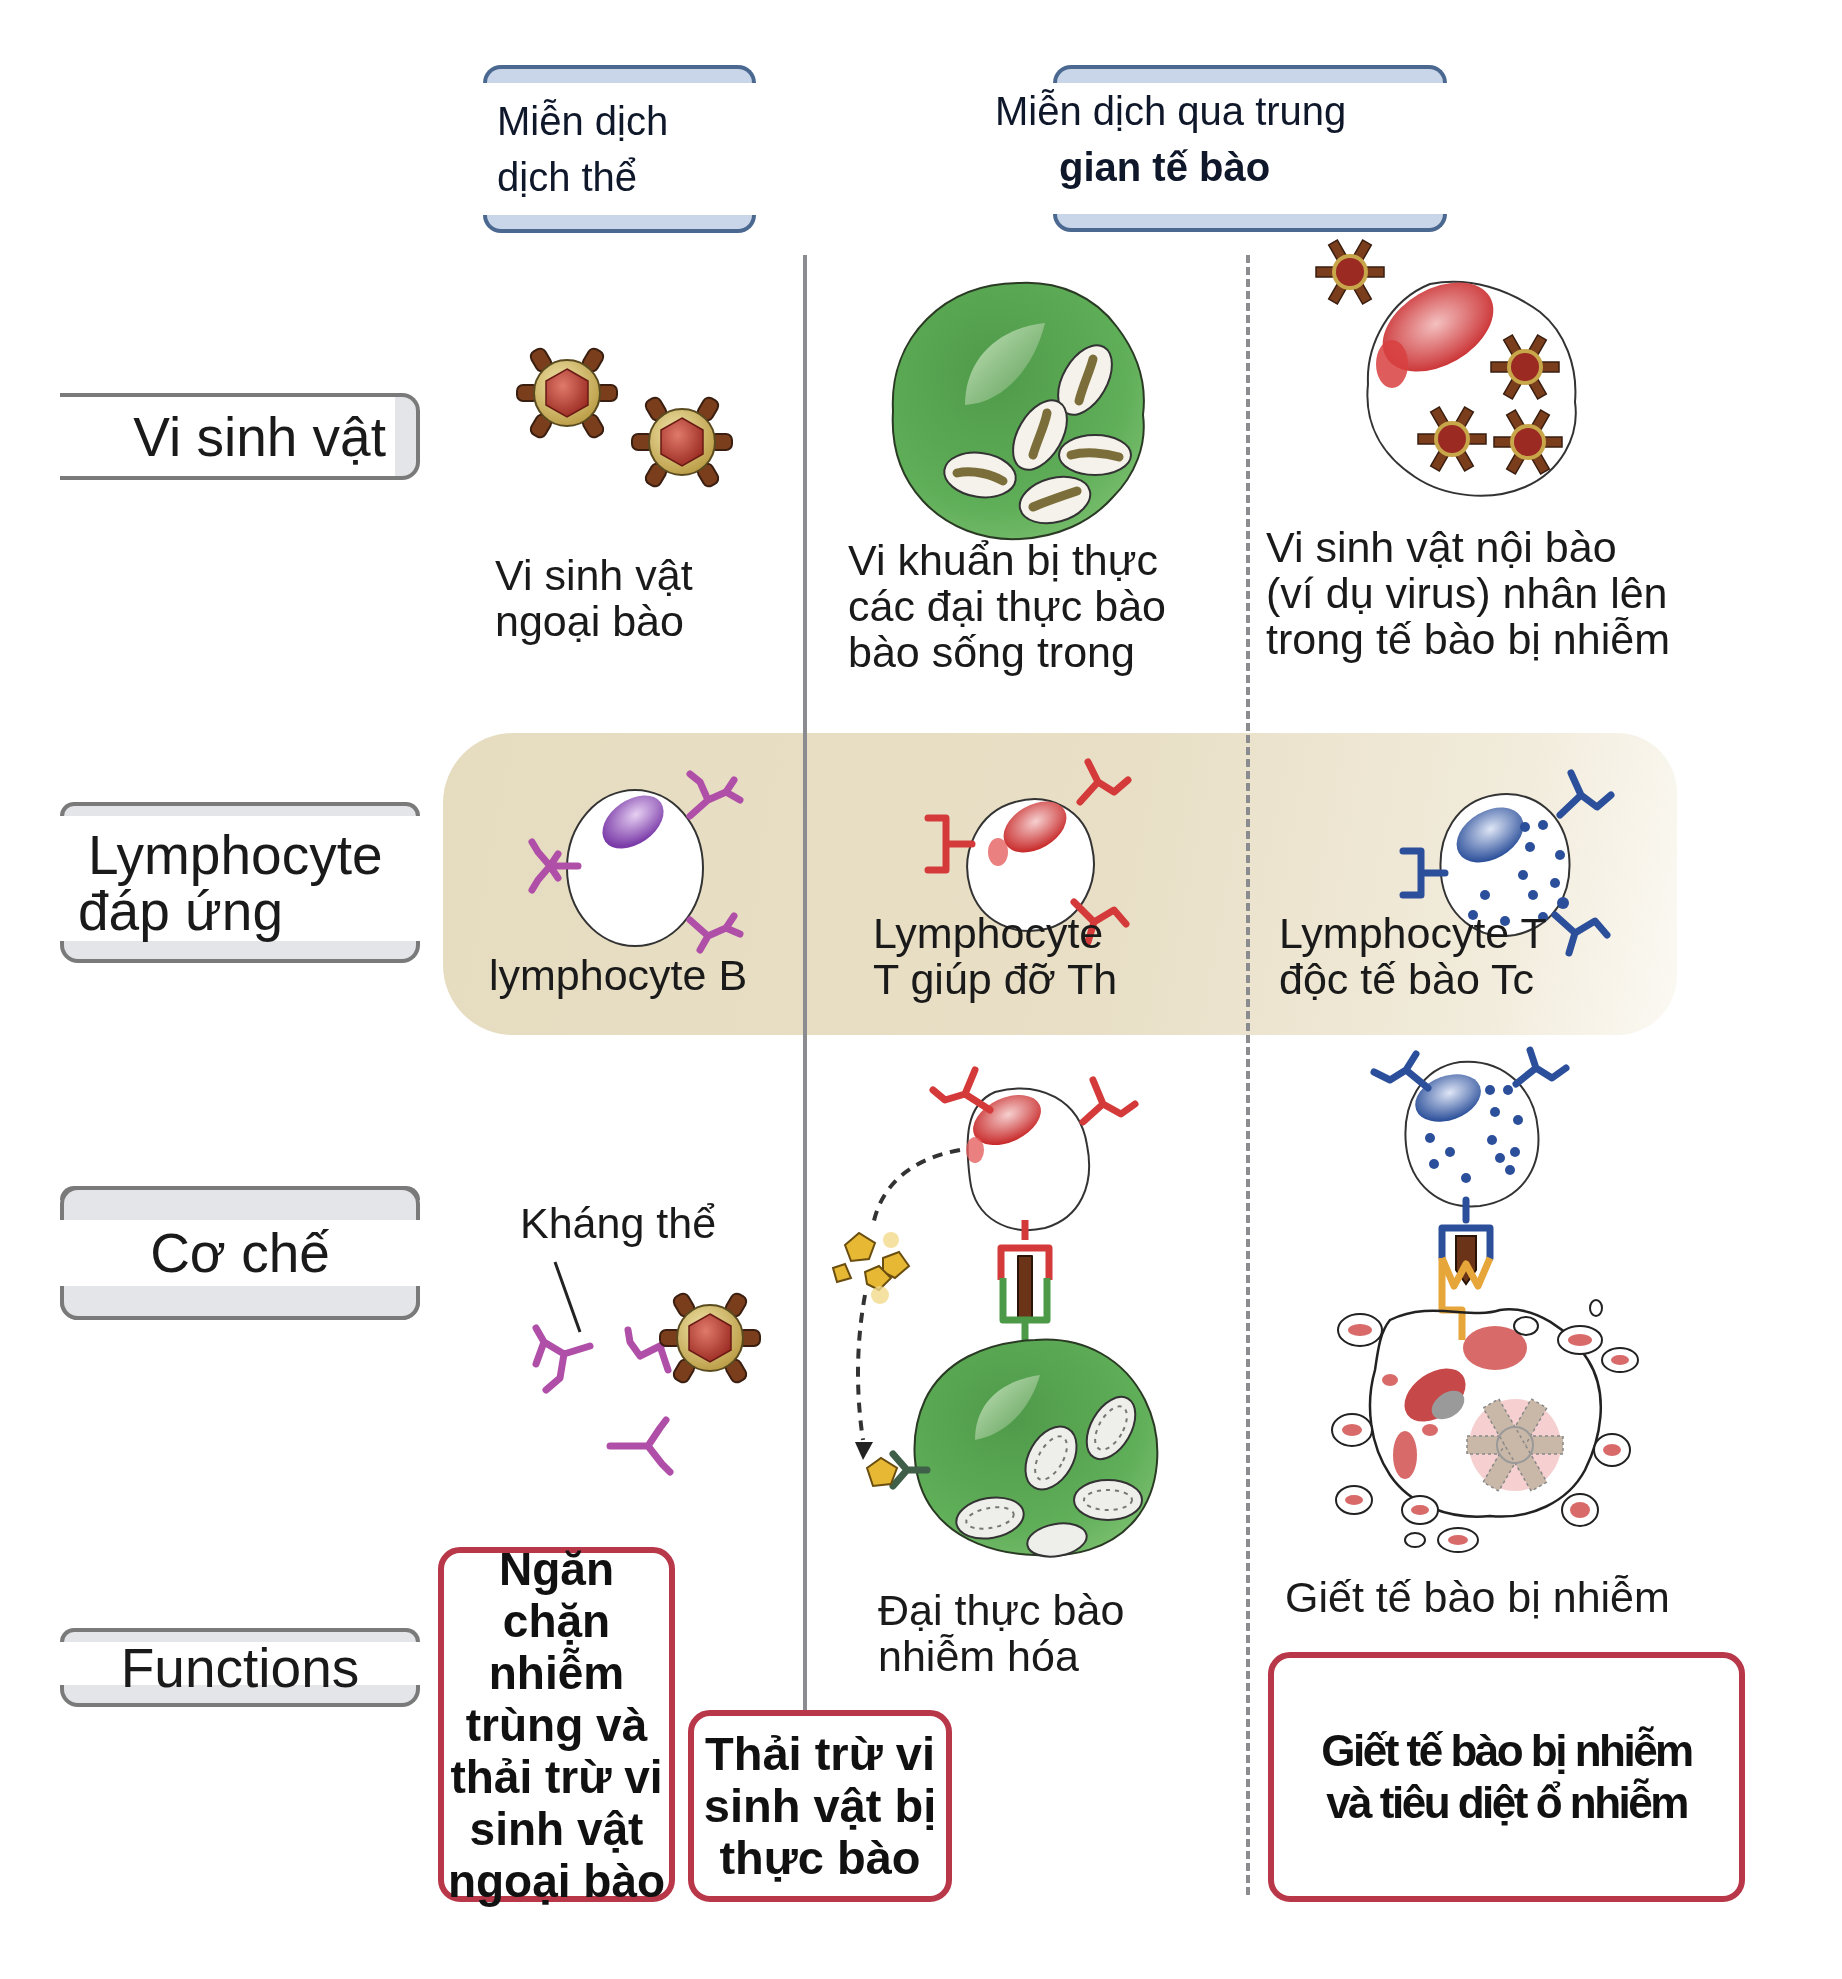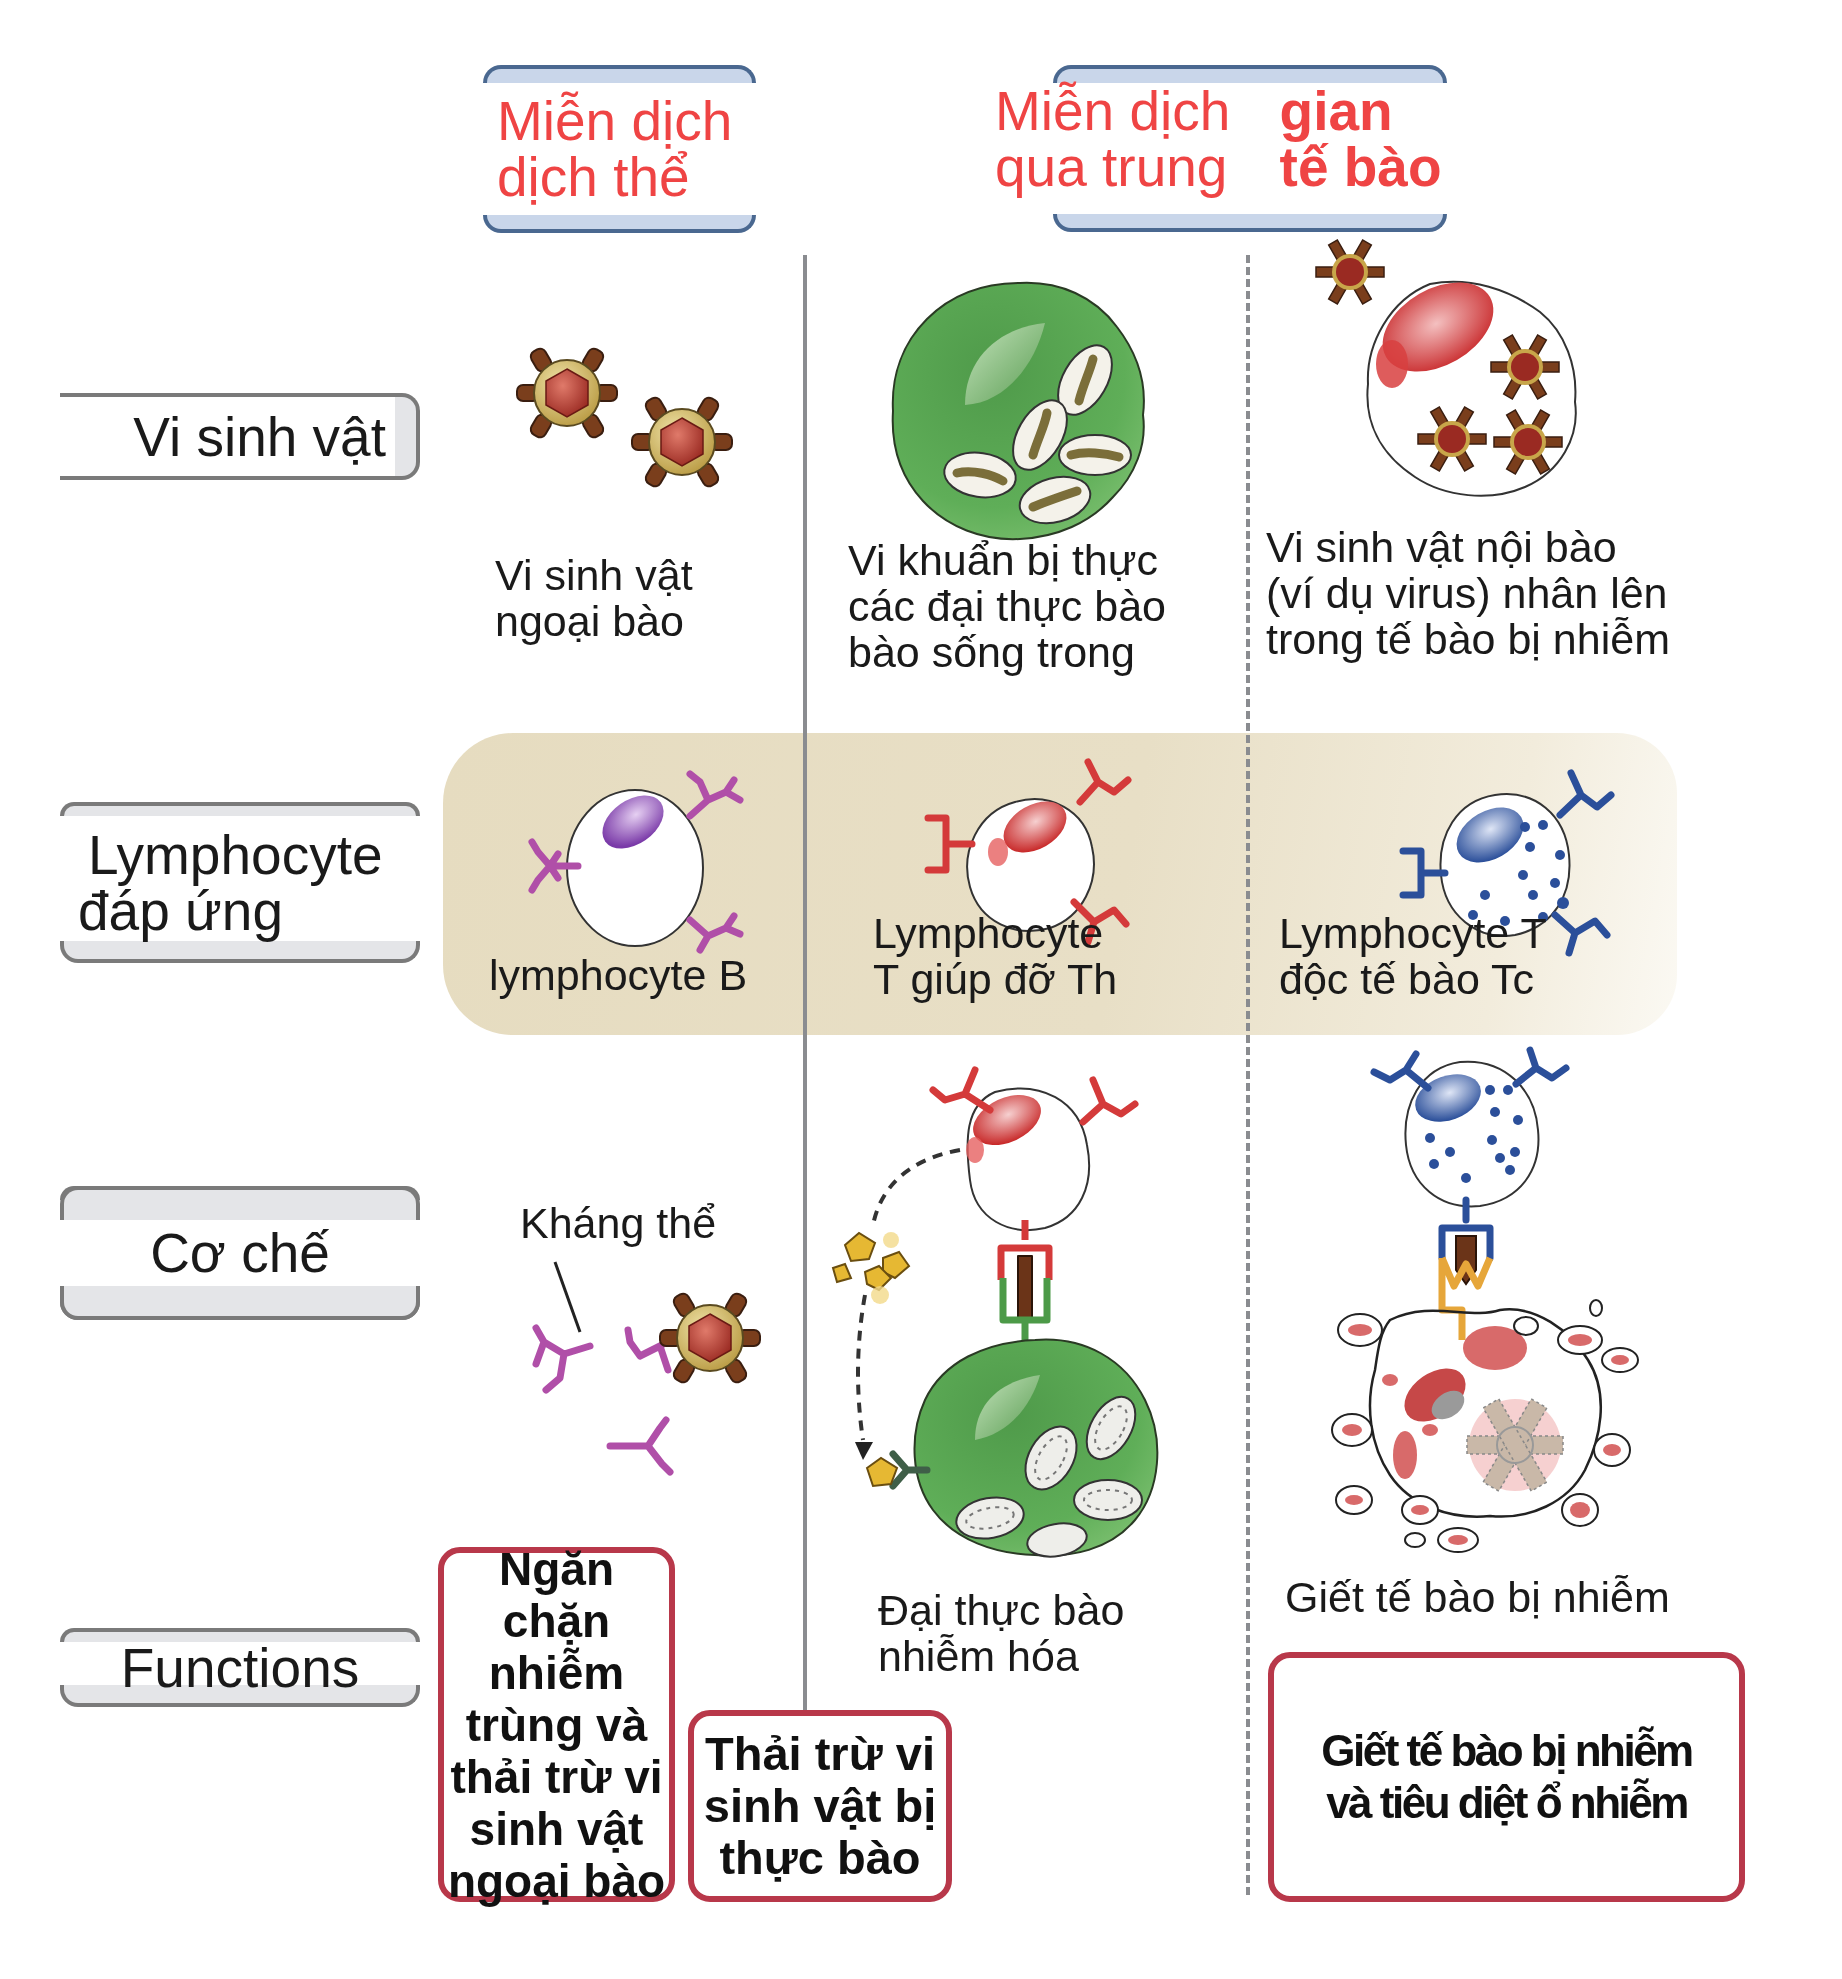--- a/index.html
+++ b/index.html
@@ -5,21 +5,21 @@
   html, body { margin:0; padding:0; background:#ffffff; }
   body { width:1842px; height:1979px; position:relative; overflow:hidden;
          font-family:"Liberation Sans", "DejaVu Sans", sans-serif; color:#1a1a1a; }
   .abs { position:absolute; }
   
   .col-head { position:absolute; box-sizing:border-box; }
   .col-head .bar { position:absolute; left:0; right:0; height:18px; background:#c9d6ea; border:4px solid #4a6890; box-sizing:border-box; }
   .col-head .bar.top { top:0; border-bottom:none; border-radius:22px 22px 0 0; }
   .col-head .bar.bot { bottom:0; border-top:none; border-radius:0 0 22px 22px; }
   .col-head .txt { position:absolute; left:0; right:0; top:18px; bottom:18px; display:flex; align-items:center;
-                   font-size:55px; line-height:56px; color:#ef4444; }
+                   font-size:40px; line-height:56px; color:#0f172a; }
   
   .row-head { position:absolute; left:60px; width:360px; box-sizing:border-box; }
   .row-head .frame { position:absolute; inset:0; border:4px solid #7a7a7a; border-left:none; border-radius:0 18px 18px 0; background:linear-gradient(#fff 0 88%, #e4e5e8 88% 100%); }
   .row-head .frame.open { border:none; background:transparent; }
   .row-head .frame.open::before { content:""; position:absolute; left:0; right:0; top:0; height:14px; border:4px solid #7a7a7a; border-bottom:none; border-radius:18px 18px 0 0; background:#e4e5e8; box-sizing:border-box; }
   .row-head .frame.open::after { content:""; position:absolute; left:0; right:0; bottom:0; height:22px; border:4px solid #7a7a7a; border-top:none; border-radius:0 0 18px 18px; background:#e4e5e8; box-sizing:border-box; }
   .row-head .txt { position:absolute; inset:0; display:flex; align-items:center; justify-content:center; font-size:55px; line-height:56px; z-index:2; }
   .row-head .txt span { background:transparent; }
   .cap { position:absolute; font-size:43px; line-height:46px; color:#1a1a1a; white-space:nowrap; z-index:3; }
   .fn-box { position:absolute; box-sizing:border-box; border:6px solid #b8384a; border-radius:22px; background:#fff;
@@ -38,21 +38,21 @@
   <div class="bar top"></div>
     <div class="bar bot"></div>
   <div class="txt" style="padding-left:14px;flex-direction:column;align-items:flex-start;justify-content:center;">
     <span>Miễn dịch</span>
     <span>dịch thể</span>
   </div>
 </div>
 <div class="col-head" style="left:1053px;top:65px;width:394px;height:167px;">
   <div class="bar top"></div>
     <div class="bar bot"></div>
-  <div class="txt" style="flex-direction:row;justify-content:flex-start;align-items:flex-start;">
+  <div class="txt" style="flex-direction:column;justify-content:flex-start;align-items:flex-start;">
     <span style="margin-left:-58px;">Miễn dịch qua trung</span>
     <span style="margin-left:6px;font-weight:bold;">gian tế bào</span>
   </div>
 </div>
 
 <div class="vline" style="left:803px;"></div>
 <div class="dline" style="left:1246px;"></div>
 
 <div class="band"></div>
 

